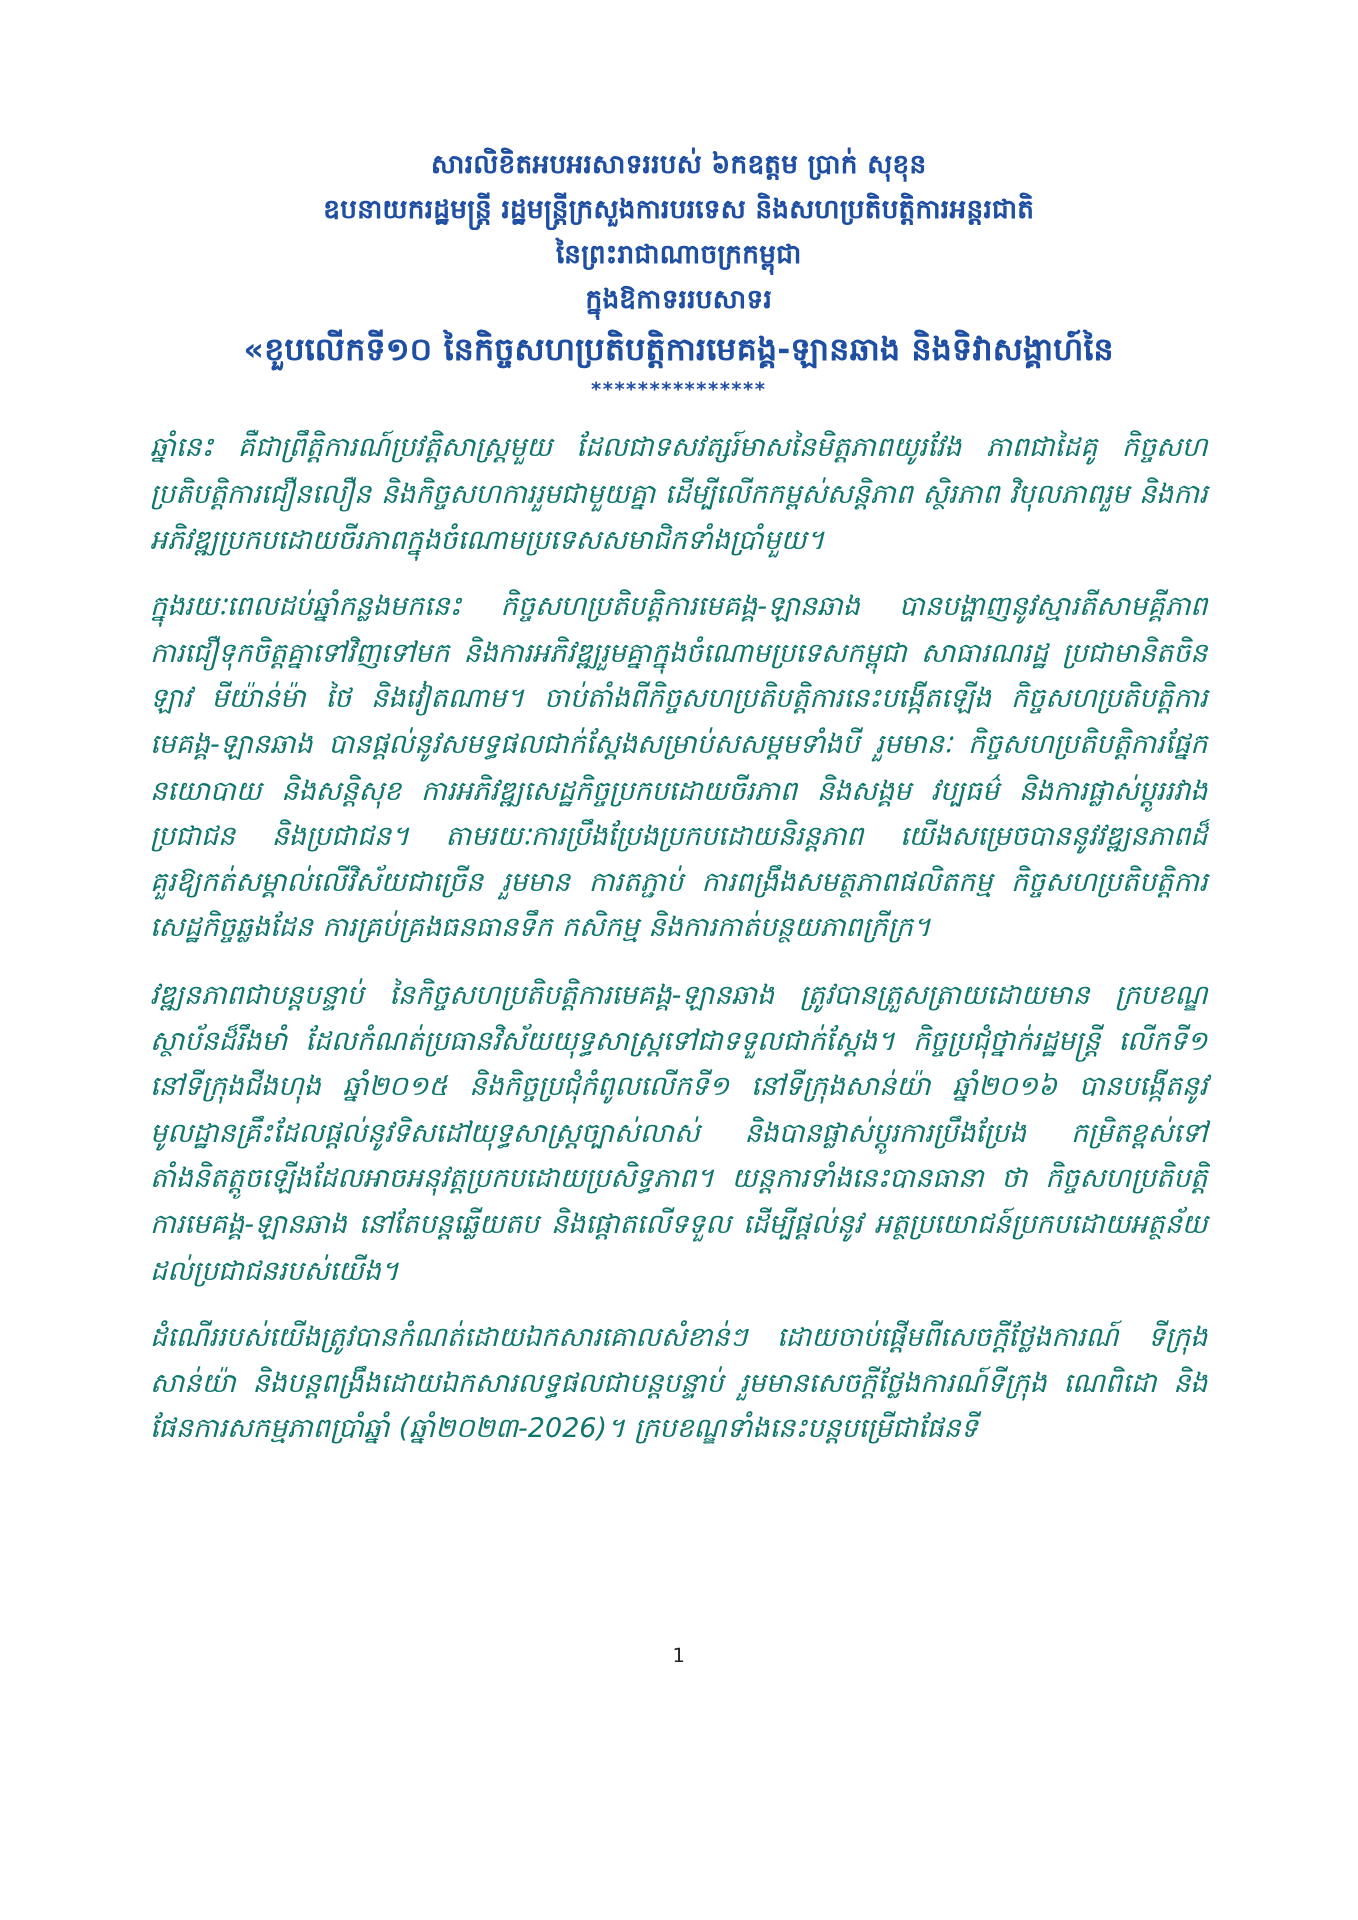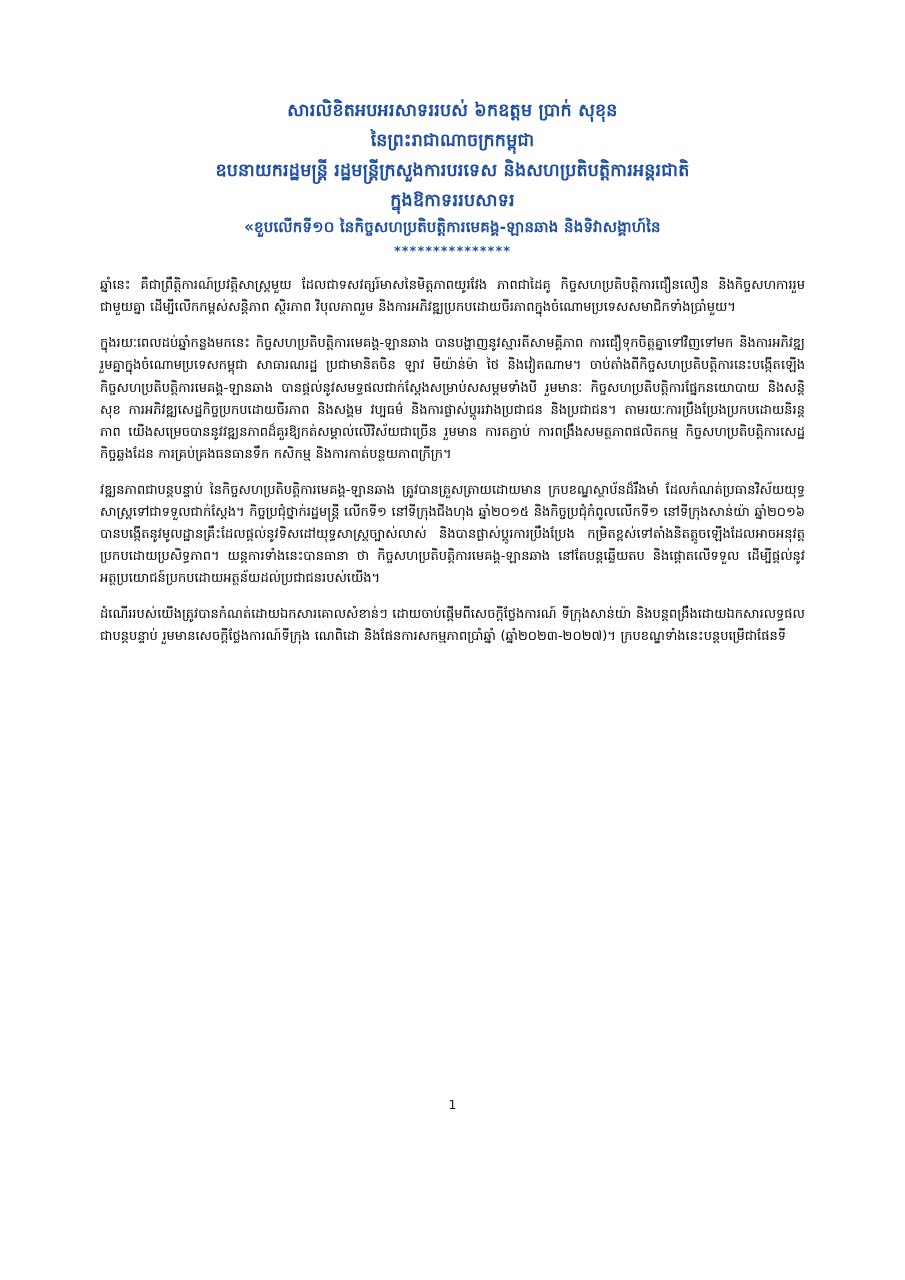--- a/index.html
+++ b/index.html
@@ -28,40 +28,41 @@
     color: #1f4fa3;
     font-weight: bold;
     font-size: 17.5px;
     line-height: 1.72;
     letter-spacing: 0.2px;
   }
   .title-line {
     display: block;
   }
   .title-line.sub {
-    font-size: 15px;
+    font-size: 21px;
   }
   .stars {
     text-align: center;
     color: #1f4fa3;
     font-size: 13px;
     letter-spacing: 1px;
     margin-top: 2px;
     margin-bottom: 16px;
     font-weight: bold;
   }
   .para {
     text-align: justify;
-    font-size: 13px;
+    font-size: 18px;
     line-height: 1.70;
     margin: 0 0 14px 0;
-    color: #000000;
+    color: #0f766e;
     text-indent: 0;
     hyphens: none;
     word-spacing: 0.5px;
+    font-style: italic;
   }
   .para.first {
     margin-top: 4px;
   }
   .page-number {
     position: absolute;
     bottom: 32px;
     left: 0;
     width: 905px;
     text-align: center;
@@ -69,28 +70,28 @@
     color: #222222;
   }
 </style>
 </head>
 <body>
 
 <div class="page">
 
   <div class="title-block">
     <span class="title-line">សារលិខិតអបអរសាទររបស់ ៦កឧត្តម ប្រាក់ សុខុន</span>
+    <span class="title-line">ឧបនាយករដ្ឋមន្ត្រី រដ្ឋមន្ត្រីក្រសួងការបរទេស និងសហប្រតិបត្តិការអន្តរជាតិ</span>
     <span class="title-line">នៃព្រះរាជាណាចក្រកម្ពុជា</span>
-    <span class="title-line">ឧបនាយករដ្ឋមន្ត្រី រដ្ឋមន្ត្រីក្រសួងការបរទេស និងសហប្រតិបត្តិការអន្តរជាតិ</span>
     <span class="title-line">ក្នុងឱកាទររបសាទរ</span>
     <span class="title-line sub">«ខួបលើកទី១០ នៃកិច្ចសហប្រតិបត្តិការមេគង្គ-ឡានឆាង និងទិវាសង្គាហ៍នៃ</span>
   </div>
 
   <div class="stars">***************</div>
 
   <p class="para first">ឆ្នាំនេះ គឺជាព្រឹត្តិការណ៍ប្រវត្តិសាស្ត្រមួយ ដែលជាទសវត្សរ៍មាសនៃមិត្តភាពយូរវែង ភាពជាដៃគូ កិច្ចសហប្រតិបត្តិការជឿនលឿន និងកិច្ចសហការរួមជាមួយគ្នា ដើម្បីលើកកម្ពស់សន្តិភាព ស្ថិរភាព វិបុលភាពរួម និងការអភិវឌ្ឍប្រកបដោយចីរភាពក្នុងចំណោមប្រទេសសមាជិកទាំងប្រាំមួយ។</p>
   <p class="para">ក្នុងរយៈពេលដប់ឆ្នាំកន្លងមកនេះ កិច្ចសហប្រតិបត្តិការមេគង្គ-ឡានឆាង បានបង្ហាញនូវស្មារតីសាមគ្គីភាព ការជឿទុកចិត្តគ្នាទៅវិញទៅមក និងការអភិវឌ្ឍរួមគ្នាក្នុងចំណោមប្រទេសកម្ពុជា សាធារណរដ្ឋ ប្រជាមានិតចិន ឡាវ មីយ៉ាន់ម៉ា ថៃ និងវៀតណាម។ ចាប់តាំងពីកិច្ចសហប្រតិបត្តិការនេះបង្កើតឡើង កិច្ចសហប្រតិបត្តិការមេគង្គ-ឡានឆាង បានផ្តល់នូវសមទ្ធផលជាក់ស្តែងសម្រាប់សសម្តមទាំងបី រួមមានៈ កិច្ចសហប្រតិបត្តិការផ្នែកនយោបាយ និងសន្តិសុខ ការអភិវឌ្ឍសេដ្ឋកិច្ចប្រកបដោយចីរភាព និងសង្គម វប្បធម៌ និងការផ្លាស់ប្តូររវាងប្រជាជន និងប្រជាជន។ តាមរយៈការប្រឹងប្រែងប្រកបដោយនិរន្តភាព យើងសម្រេចបាននូវវឌ្ឍនភាពដ៏គួរឱ្យកត់សម្គាល់លើវិស័យជាច្រើន រួមមាន ការតភ្ជាប់ ការពង្រឹងសមត្ថភាពផលិតកម្ម កិច្ចសហប្រតិបត្តិការសេដ្ឋកិច្ចឆ្លងដែន ការគ្រប់គ្រងធនធានទឹក កសិកម្ម និងការកាត់បន្ថយភាពក្រីក្រ។</p>
   <p class="para">វឌ្ឍនភាពជាបន្តបន្ទាប់ នៃកិច្ចសហប្រតិបត្តិការមេគង្គ-ឡានឆាង ត្រូវបានត្រួសត្រាយដោយមាន ក្របខណ្ឌស្ថាប័នដ៏រឹងមាំ ដែលកំណត់ប្រធានវិស័យយុទ្ធសាស្ត្រទៅជាទទួលជាក់ស្តែង។ កិច្ចប្រជុំថ្នាក់រដ្ឋមន្ត្រី លើកទី១ នៅទីក្រុងជីងហុង ឆ្នាំ២០១៥ និងកិច្ចប្រជុំកំពូលលើកទី១ នៅទីក្រុងសាន់យ៉ា ឆ្នាំ២០១៦ បានបង្កើតនូវមូលដ្ឋានគ្រឹះដែលផ្តល់នូវទិសដៅយុទ្ធសាស្ត្រច្បាស់លាស់ និងបានផ្លាស់ប្តូរការប្រឹងប្រែង កម្រិតខ្ពស់ទៅតាំងនិតត្តូចឡើងដែលអាចអនុវត្តប្រកបដោយប្រសិទ្ធភាព។ យន្តការទាំងនេះបានធានា ថា កិច្ចសហប្រតិបត្តិការមេគង្គ-ឡានឆាង នៅតែបន្តឆ្លើយតប និងផ្តោតលើទទួល ដើម្បីផ្តល់នូវ អត្ថប្រយោជន៍ប្រកបដោយអត្ថន័យដល់ប្រជាជនរបស់យើង។</p>
-  <p class="para">ដំណើររបស់យើងត្រូវបានកំណត់ដោយឯកសារគោលសំខាន់ៗ ដោយចាប់ផ្តើមពីសេចក្តីថ្លែងការណ៍ ទីក្រុងសាន់យ៉ា និងបន្តពង្រឹងដោយឯកសារលទ្ធផលជាបន្តបន្ទាប់ រួមមានសេចក្តីថ្លែងការណ៍ទីក្រុង ណេពិដោ និងផែនការសកម្មភាពប្រាំឆ្នាំ (ឆ្នាំ២០២៣-២០២៧)។ ក្របខណ្ឌទាំងនេះបន្តបម្រើជាផែនទី</p>
+  <p class="para">ដំណើររបស់យើងត្រូវបានកំណត់ដោយឯកសារគោលសំខាន់ៗ ដោយចាប់ផ្តើមពីសេចក្តីថ្លែងការណ៍ ទីក្រុងសាន់យ៉ា និងបន្តពង្រឹងដោយឯកសារលទ្ធផលជាបន្តបន្ទាប់ រួមមានសេចក្តីថ្លែងការណ៍ទីក្រុង ណេពិដោ និងផែនការសកម្មភាពប្រាំឆ្នាំ (ឆ្នាំ២០២៣-2026)។ ក្របខណ្ឌទាំងនេះបន្តបម្រើជាផែនទី</p>
 
   <div class="page-number">1</div>
 
 </div>
 
 </body></html>

